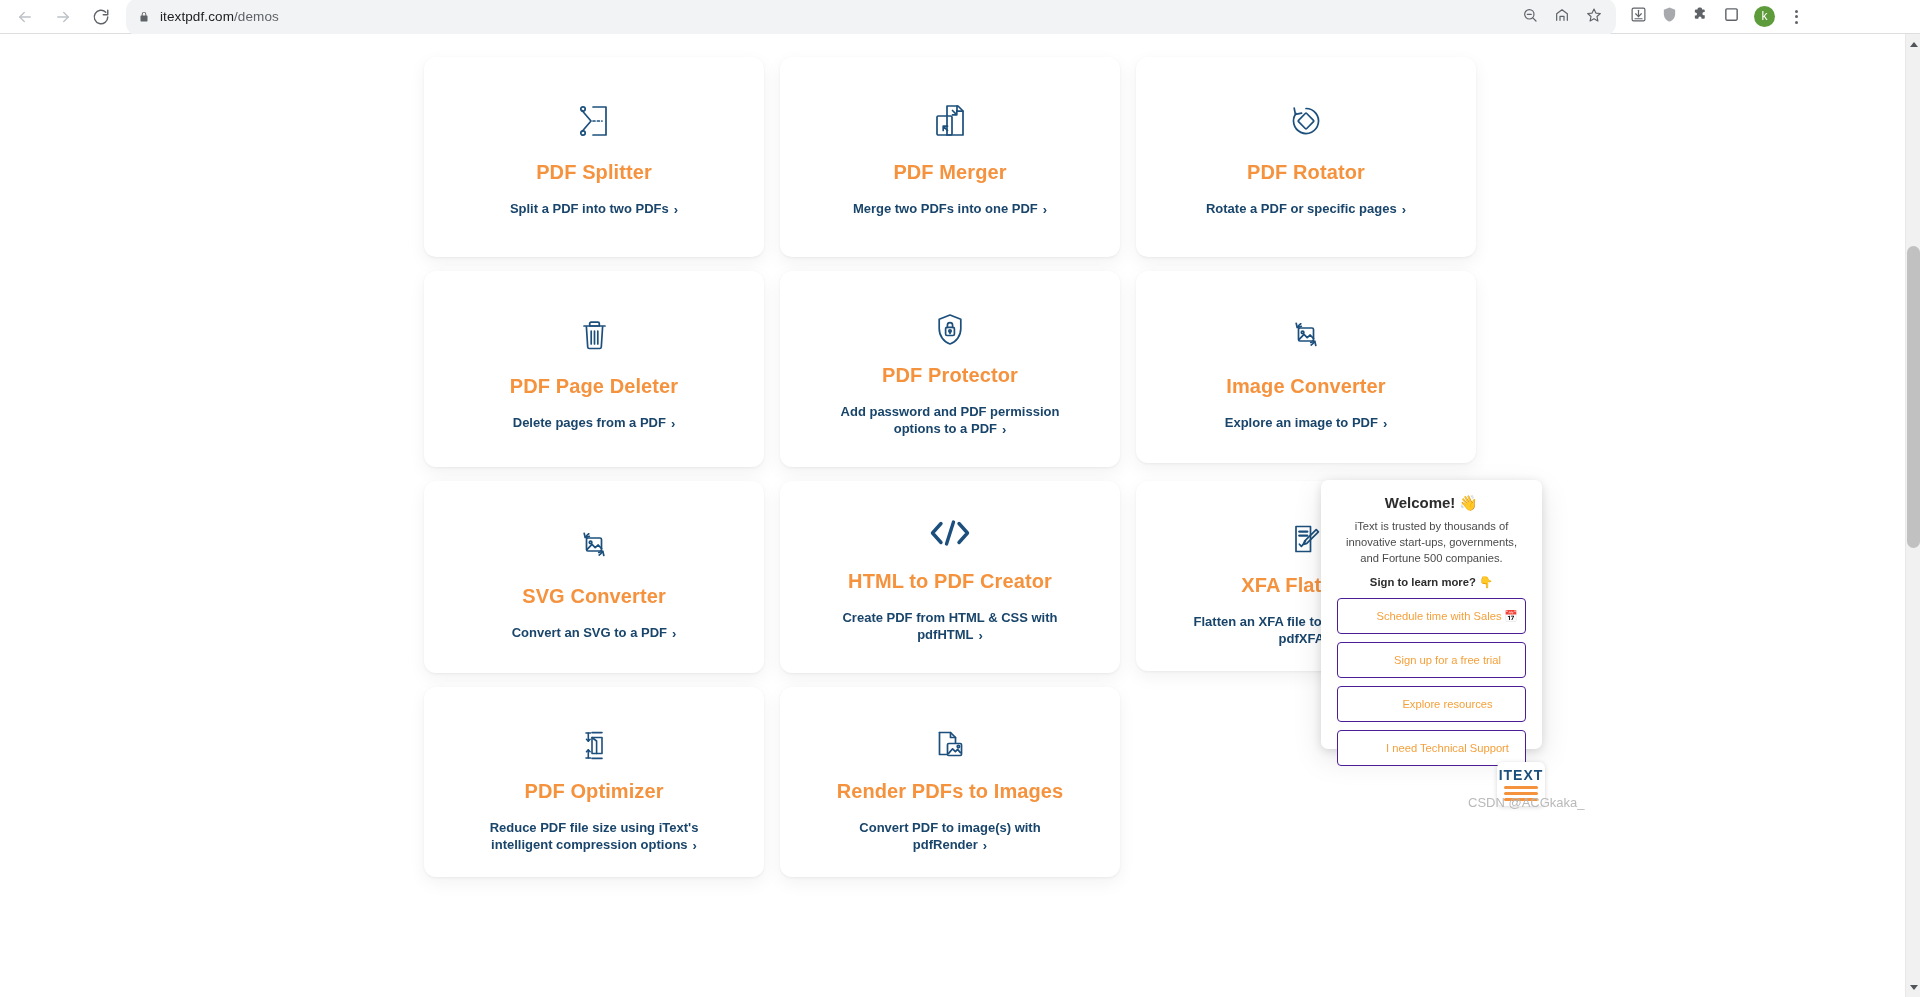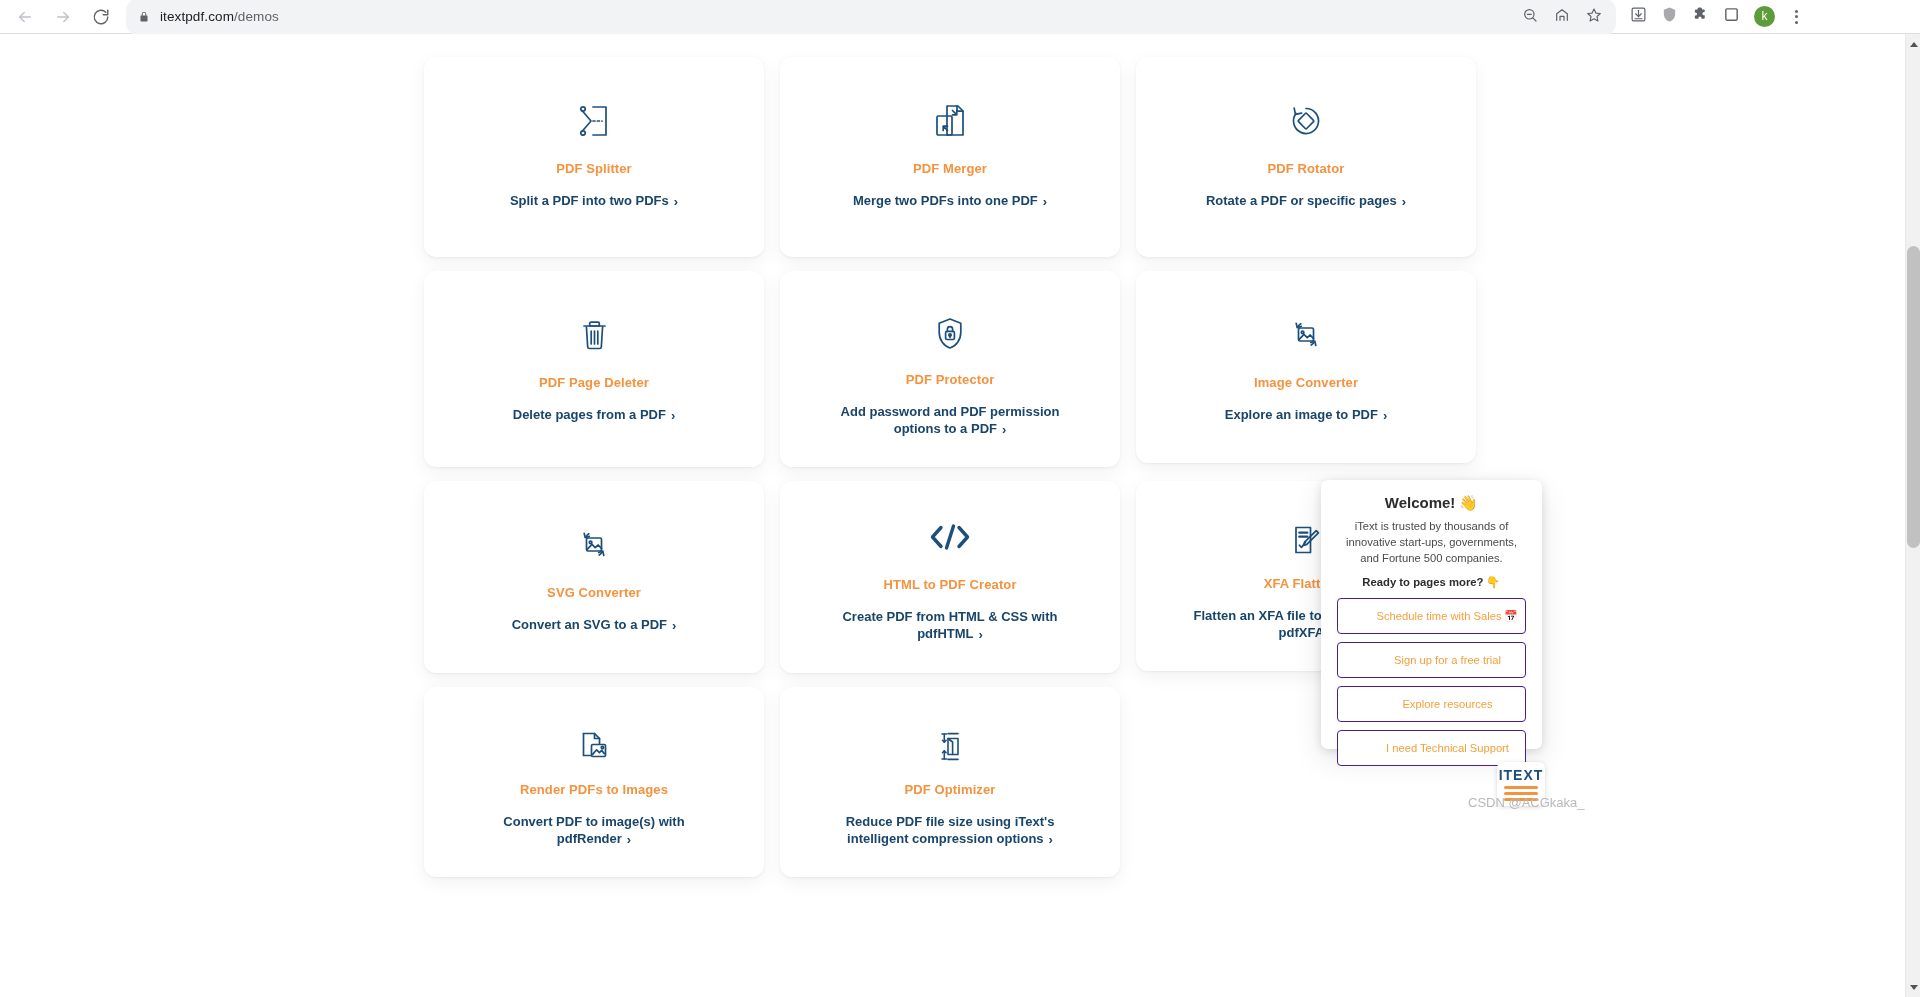--- a/index.html
+++ b/index.html
@@ -86,21 +86,21 @@
   .card.r1 { height: 200px; }
   .card.r2 { height: 196px; }
   .card.r3 { height: 192px; }
   .card.r3.tall { height: 192px; padding-top: 34px; }
   .card.r4 { height: 190px; }
 
   .card-icon { color: #1c4f7c; height: 44px; display: flex; align-items: center; justify-content: center; }
   .card-icon svg { display: block; }
   .card-title {
     margin-top: 18px;
-    font-size: 13px;
+    font-size: 20px;
     font-weight: 700;
     color: #f5923e;
     letter-spacing: .1px;
   }
   .card-link {
     margin-top: 16px;
     font-size: 13px;
     font-weight: 700;
     color: #19456b;
     line-height: 1.32;
@@ -424,35 +424,20 @@
         <svg width="30" height="33" viewBox="0 0 30 33" fill="none" stroke="currentColor" stroke-width="1.7" stroke-linecap="round" stroke-linejoin="round">
           <path d="M5 3.5h14.5v25H5z"></path>
           <line x1="8.4" y1="8.6" x2="16.2" y2="8.6" stroke-width="2.4"></line>
           <line x1="8.4" y1="12.6" x2="16.2" y2="12.6" stroke-width="2.4"></line>
           <polyline points="8.4 21.2 10.4 23.4 14.4 18.2"></polyline>
           <path d="M25.2 6.6 27.4 8.8 15.8 20.4l-3.2 1 1-3.2z"></path>
         </svg>
       </div>
       <div class="card-title">XFA Flattener</div>
       <div class="card-link"><span>Flatten an XFA file to static PDF with pdfXFA</span><span class="chev">›</span></div>
-    </div>
-
-    <div class="card r4">
-      <div class="card-icon">
-        <svg width="30" height="33" viewBox="0 0 30 33" fill="none" stroke="currentColor" stroke-width="1.7" stroke-linecap="round" stroke-linejoin="round">
-          <path d="M4.5 3.5h11l5 5v5"></path>
-          <path d="M15.5 3.5v5h5"></path>
-          <path d="M4.5 3.5v22h7"></path>
-          <rect x="12.5" y="14.5" width="14" height="12" rx="1.2" fill="#ffffff"></rect>
-          <polyline points="13.6 24.4 17.6 19.8 20.4 22.6 22.6 20.4 25.4 23.6"></polyline>
-          <circle cx="23.4" cy="17.6" r="1.2"></circle>
-        </svg>
-      </div>
-      <div class="card-title">Render PDFs to Images</div>
-      <div class="card-link"><span>Convert PDF to image(s) with pdfRender</span><span class="chev">›</span></div>
     </div>
 
     <div class="card r4">
       <div class="card-icon">
         <svg width="28" height="33" viewBox="0 0 28 33" fill="none" stroke="currentColor" stroke-width="1.6" stroke-linecap="round" stroke-linejoin="round">
           <path d="M12 8.5h10v16H12z"></path>
           <path d="M12 8.5 16.6 12v12.5"></path>
           <line x1="6" y1="4" x2="10.6" y2="4"></line>
           <line x1="8.3" y1="4" x2="8.3" y2="12"></line>
           <polyline points="6.5 10.3 8.3 12.2 10.1 10.3"></polyline>
@@ -460,26 +445,41 @@
           <polyline points="6.5 22.7 8.3 20.8 10.1 22.7"></polyline>
           <line x1="6" y1="29" x2="10.6" y2="29"></line>
           <line x1="12" y1="29.4" x2="22" y2="29.4"></line>
           <line x1="12" y1="3.6" x2="22" y2="3.6"></line>
         </svg>
       </div>
       <div class="card-title">PDF Optimizer</div>
       <div class="card-link"><span>Reduce PDF file size using iText's intelligent compression options</span><span class="chev">›</span></div>
     </div>
 
+    <div class="card r4">
+      <div class="card-icon">
+        <svg width="30" height="33" viewBox="0 0 30 33" fill="none" stroke="currentColor" stroke-width="1.7" stroke-linecap="round" stroke-linejoin="round">
+          <path d="M4.5 3.5h11l5 5v5"></path>
+          <path d="M15.5 3.5v5h5"></path>
+          <path d="M4.5 3.5v22h7"></path>
+          <rect x="12.5" y="14.5" width="14" height="12" rx="1.2" fill="#ffffff"></rect>
+          <polyline points="13.6 24.4 17.6 19.8 20.4 22.6 22.6 20.4 25.4 23.6"></polyline>
+          <circle cx="23.4" cy="17.6" r="1.2"></circle>
+        </svg>
+      </div>
+      <div class="card-title">Render PDFs to Images</div>
+      <div class="card-link"><span>Convert PDF to image(s) with pdfRender</span><span class="chev">›</span></div>
+    </div>
+
   </div>
 
   <div id="chat-widget">
     <div id="chat-title">Welcome! 👋</div>
     <div id="chat-body">iText is trusted by thousands of innovative start-ups, governments, and Fortune 500 companies.</div>
-    <div id="chat-prompt">Ready to pages more? 👇</div>
+    <div id="chat-prompt">Sign to learn more? 👇</div>
     <button class="chat-btn">Schedule time with Sales 📅</button>
     <button class="chat-btn">Sign up for a free trial</button>
     <button class="chat-btn">Explore resources</button>
     <button class="chat-btn">I need Technical Support</button>
   </div>
 
   <div id="chat-launcher">
     <div id="launcher-wordmark">ITEXT</div>
     <span class="bar"></span>
     <span class="bar"></span>

